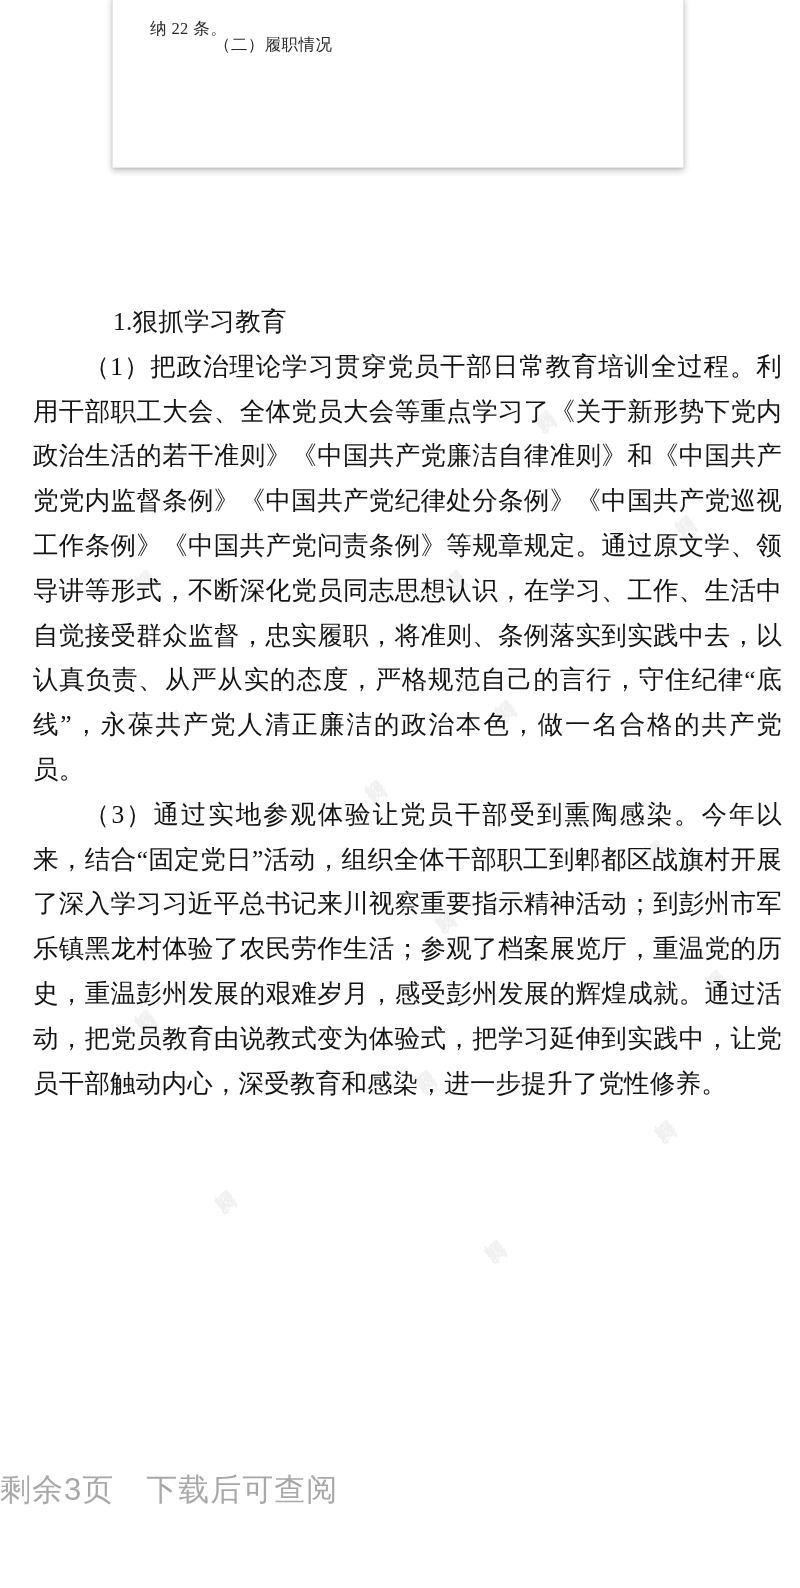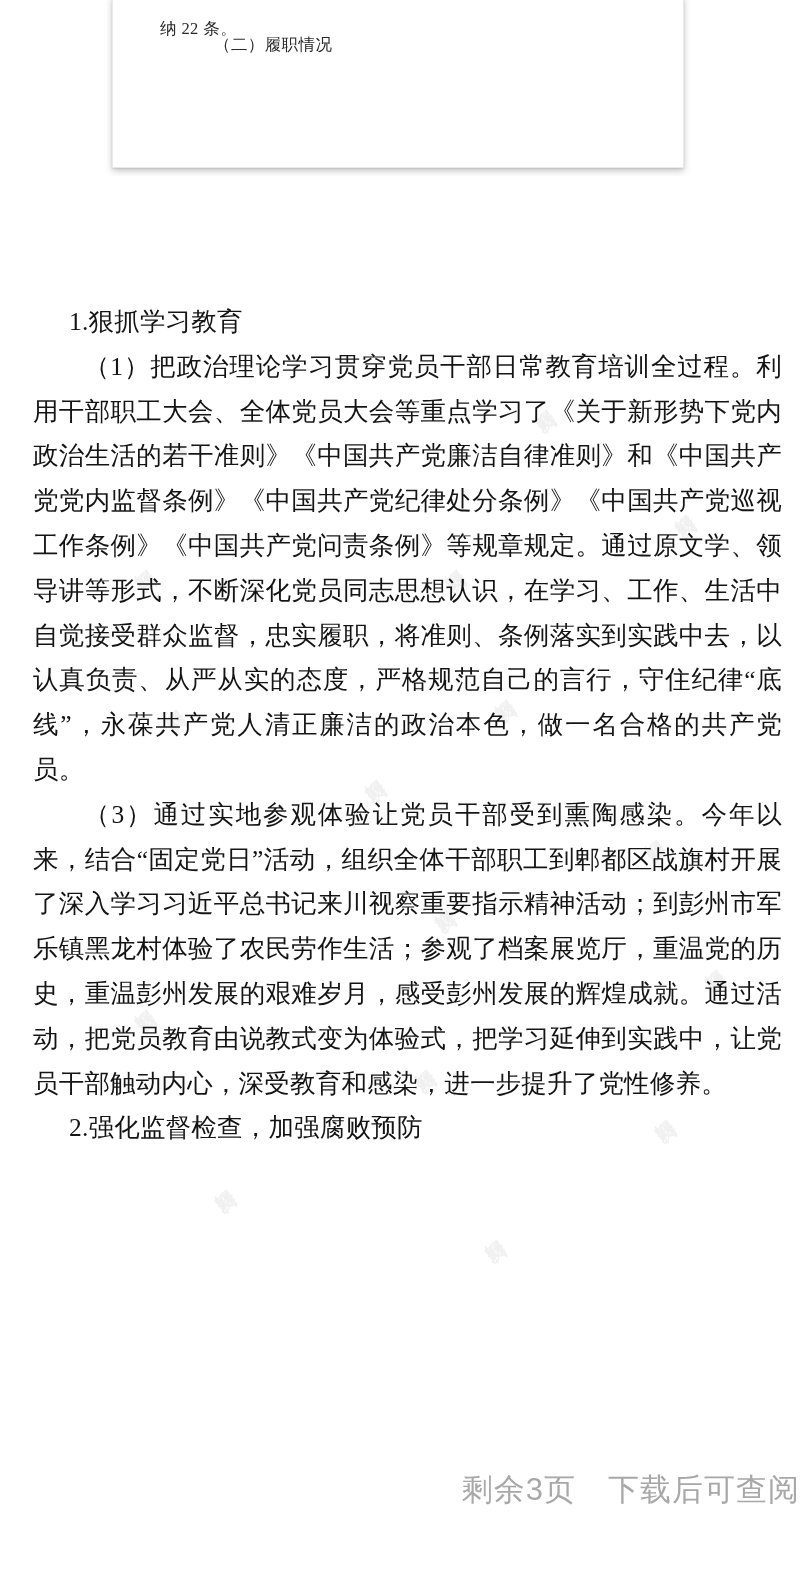--- a/index.html
+++ b/index.html
@@ -48,21 +48,21 @@
   .preview-line {
     font-size: 16.5px;
     line-height: 26px;
     letter-spacing: 0.4px;
     color: #2a2a2a;
     font-family: "Liberation Serif", "DejaVu Serif", serif;
     white-space: nowrap;
   }
   .preview-line.l2 {
     position: absolute;
-    left: 47px;
+    left: 37px;
     top: 20px;
   }
   .preview-line.l3 {
     position: absolute;
     left: 76px;
     top: 36px;
     margin-left: 25px;
   }
 
   
@@ -85,29 +85,30 @@
     font-family: "Liberation Serif", "DejaVu Serif", serif;
     word-break: break-all;
   }
   .para.indent {
     text-indent: 2em;
     margin-left: 15px;
   }
   .para.heading {
     text-indent: 2em;
     text-align: left;
+    margin-left: 44px;
   }
 
   
   .footer-notice {
     position: absolute;
     left: 0;
     top: 1468px;
     width: 800px;
-    text-align: right;
+    text-align: left;
     font-size: 31px;
     line-height: 44px;
     color: #a8a8a8;
     font-family: "Liberation Sans", "DejaVu Sans", sans-serif;
     letter-spacing: 1px;
     white-space: pre;
   }
 
   
   .wm-layer {
@@ -168,17 +169,16 @@
 
 <div class="doc-body">
 
   <p class="para heading">1.狠抓学习教育</p>
 
   <p class="para indent">（1）把政治理论学习贯穿党员干部日常教育培训全过程。利用干部职工大会、全体党员大会等重点学习了《关于新形势下党内政治生活的若干准则》《中国共产党廉洁自律准则》和《中国共产党党内监督条例》《中国共产党纪律处分条例》《中国共产党巡视工作条例》《中国共产党问责条例》等规章规定。通过原文学、领导讲等形式，不断深化党员同志思想认识，在学习、工作、生活中自觉接受群众监督，忠实履职，将准则、条例落实到实践中去，以认真负责、从严从实的态度，严格规范自己的言行，守住纪律“底线”，永葆共产党人清正廉洁的政治本色，做一名合格的共产党员。</p>
 
 
   <p class="para indent">（3）通过实地参观体验让党员干部受到熏陶感染。今年以来，结合“固定党日”活动，组织全体干部职工到郫都区战旗村开展了深入学习习近平总书记来川视察重要指示精神活动；到彭州市军乐镇黑龙村体验了农民劳作生活；参观了档案展览厅，重温党的历史，重温彭州发展的艰难岁月，感受彭州发展的辉煌成就。通过活动，把党员教育由说教式变为体验式，把学习延伸到实践中，让党员干部触动内心，深受教育和感染，进一步提升了党性修养。</p>
 
-  <p class="para heading">2.强化监督检查，加强腐败预防</p>
 
 </div>
 
 <div class="footer-notice">剩余3页　下载后可查阅</div>
 
 </body></html>

